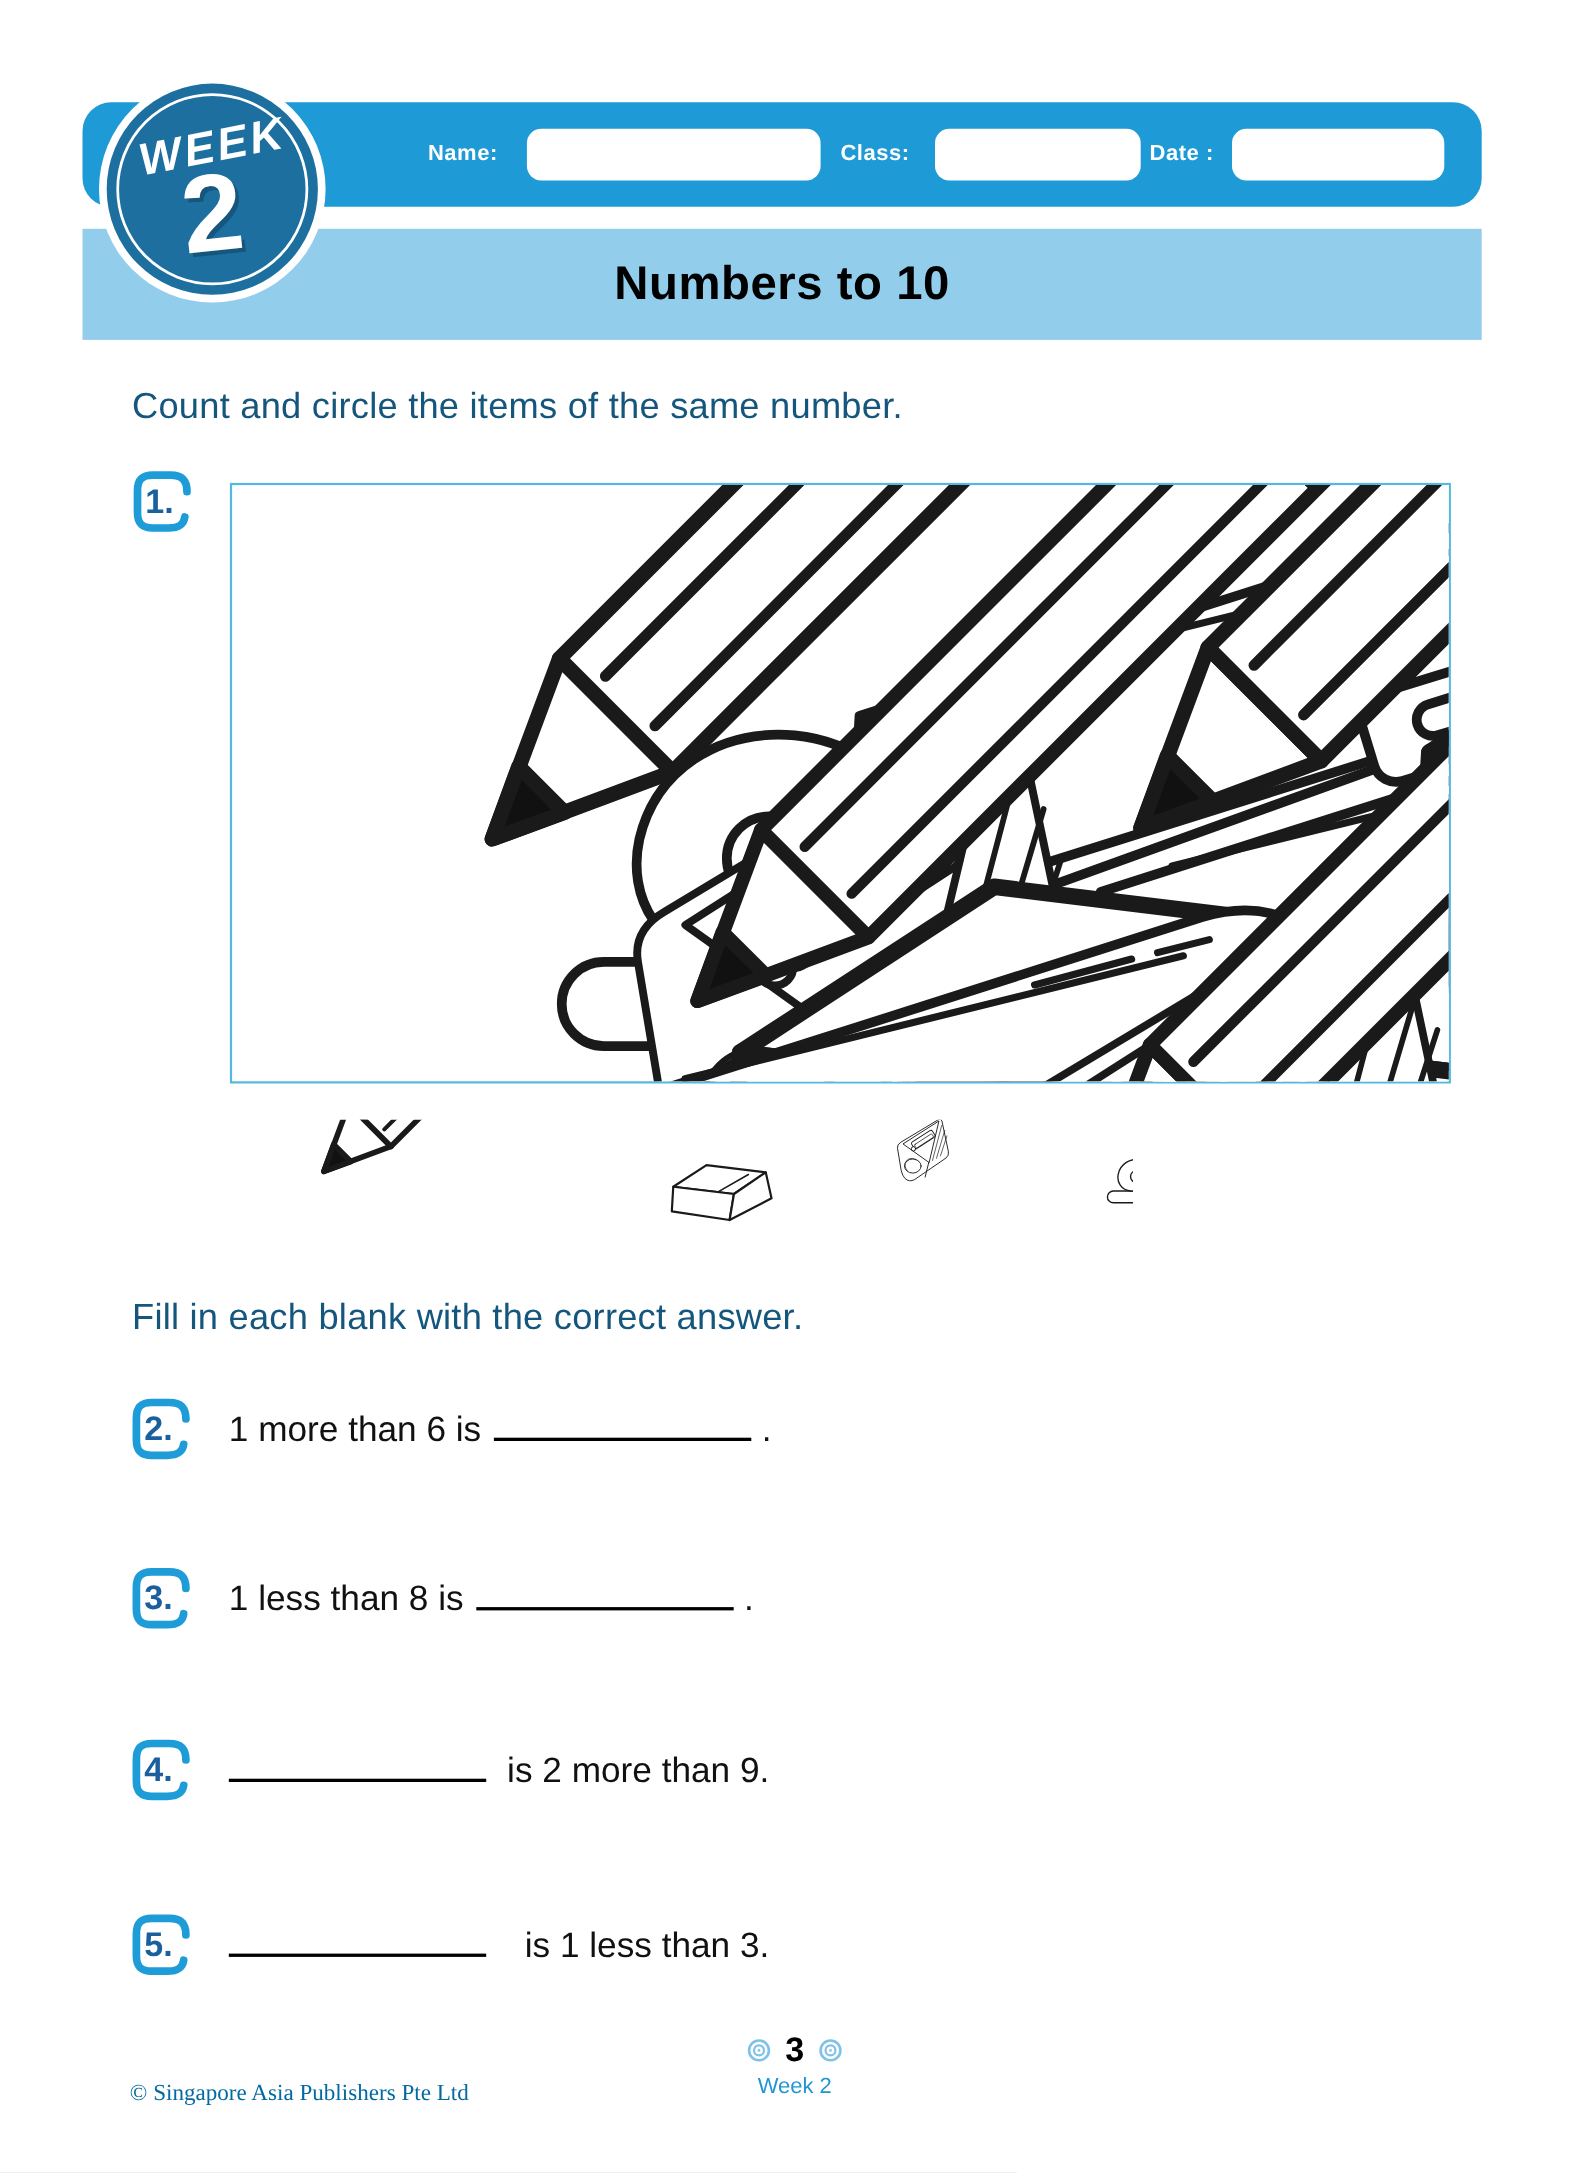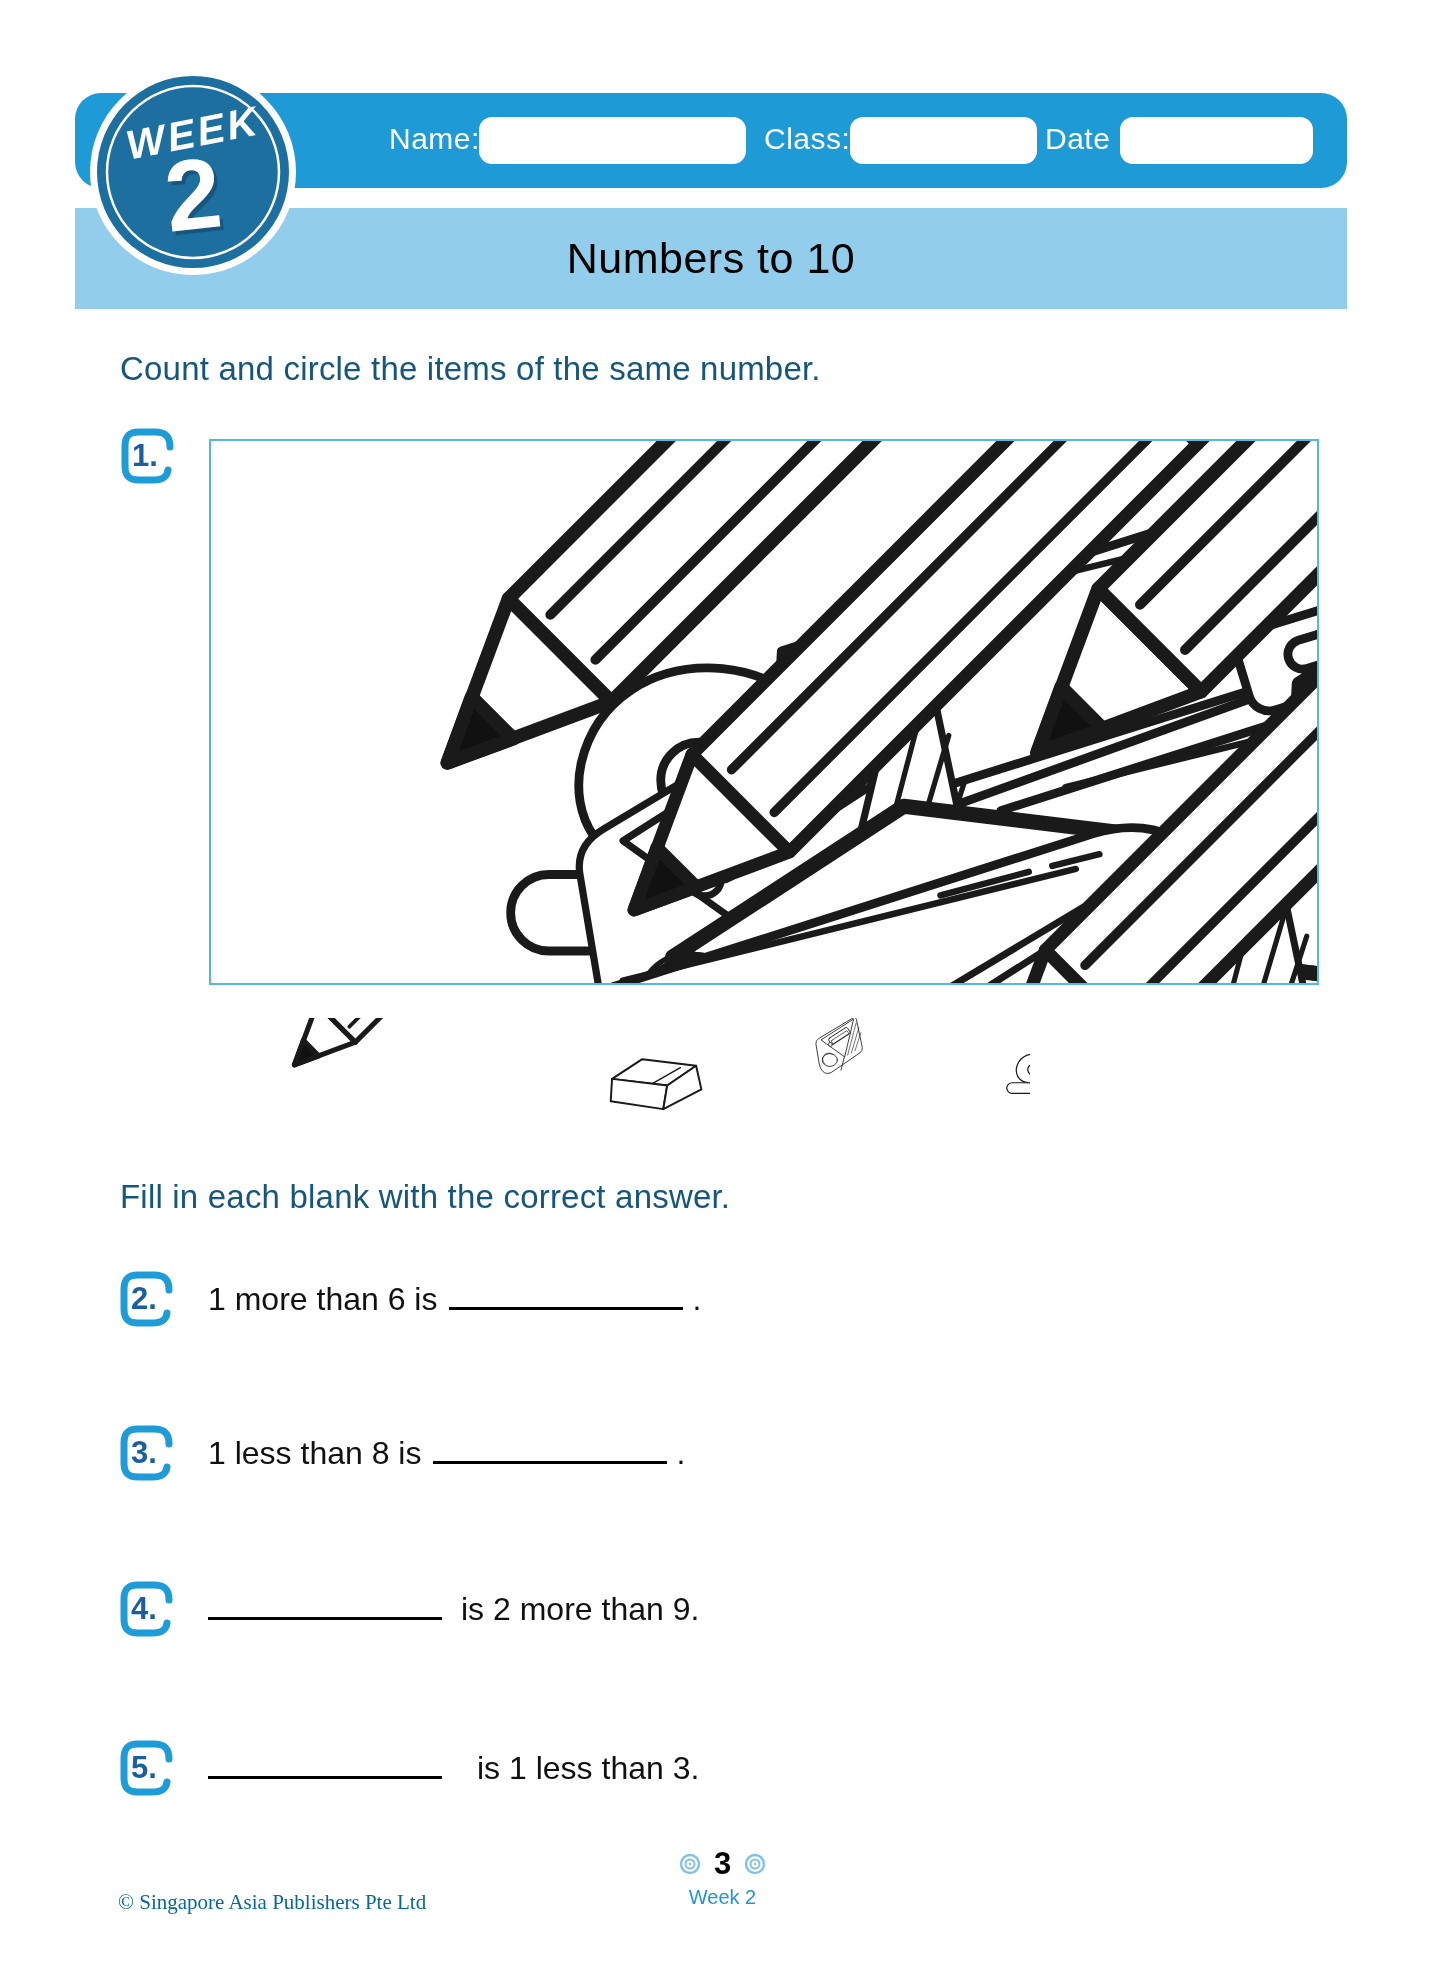--- a/index.html
+++ b/index.html
@@ -9,30 +9,30 @@
     background:#ffffff; overflow:hidden;
     font-family:"Liberation Sans", sans-serif; color:#111;
   }
   
   .topbar {
     position:absolute; left:75px; top:93px; width:1272px; height:95px;
     background:var(--header-bar); border-radius:26px;
   }
   .flabel {
     position:absolute; top:0; height:92px; display:flex; align-items:center;
-    color:#fff; font-size:30px; font-weight:400; letter-spacing:.5px;
+    color:#fff; font-size:20px; font-weight:700; letter-spacing:.5px;
   }
   .fbox {
     position:absolute; top:24px; height:47px; background:#fff; border-radius:13px;
   }
   .band {
     position:absolute; left:75px; top:208px; width:1272px; height:101px;
     background:var(--title-band); display:flex; align-items:center; justify-content:center;
   }
-  .band-title { font-size:43px; font-weight:400; color:#000; letter-spacing:.5px; }
+  .band-title { font-size:43px; font-weight:700; color:#000; letter-spacing:.5px; }
   .week-badge { position:absolute; left:87px; top:66px; width:212px; height:212px; }
   .week-badge .wk {
     position:absolute; top:44px; left:0; width:100%; text-align:center;
     color:#fff; font-size:41px; font-weight:800; font-style:italic; letter-spacing:3px;
     transform:rotate(-11deg);
   }
   .week-badge .wn {
     position:absolute; top:78px; left:0; width:100%; text-align:center;
     color:#fff; font-size:100px; font-weight:800; line-height:1;
     transform:rotate(-6deg); text-shadow:3px 4px 0 rgba(0,0,0,.22);

